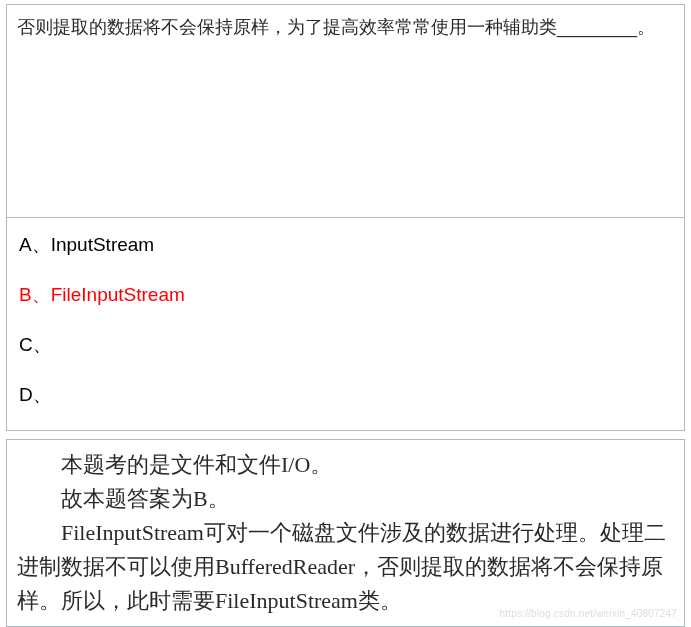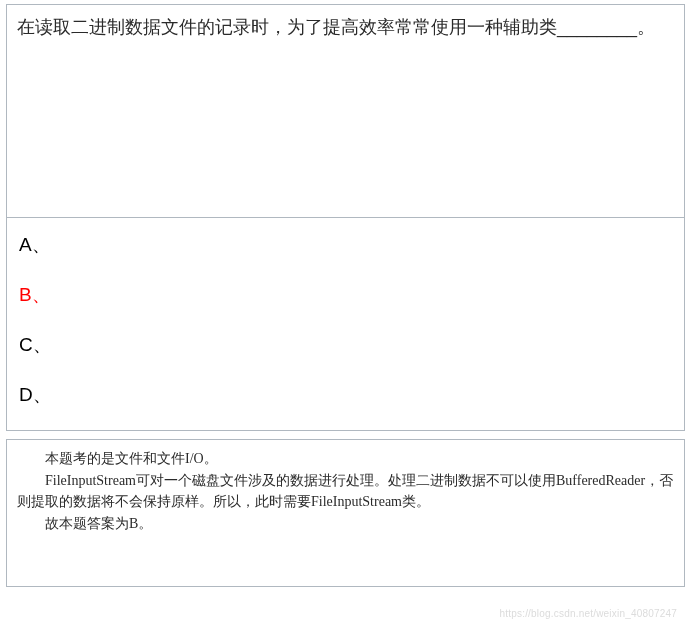--- a/index.html
+++ b/index.html
@@ -50,62 +50,64 @@
     font-size: 19px;
   }
   .option-correct .option-label,
   .option-correct .option-text {
     color: #ff0000;
   }
   .explanation-box {
     border: 1px solid #b0b8c0;
     margin: 8px 6px 0 6px;
     padding: 8px 10px 10px 10px;
-    font-size: 14px;
+    font-size: 22px;
     line-height: 1.55;
     color: #2a2a2a;
     font-family: "SimSun", "Microsoft YaHei", serif;
-    height: 148px;
+    height: 188px;
   }
   .explanation-box p {
     text-indent: 2em;
     margin: 0;
   }
   .watermark {
     position: absolute;
     right: 14px;
     bottom: 8px;
     color: #dcdcdc;
     font-size: 10px;
     font-family: Arial, sans-serif;
     letter-spacing: 0.2px;
     pointer-events: none;
   }
 </style>
 </head>
 <body>
 
 <div class="question-box">
-  <span>在读取二进制数据文件的记录时，为了提高效率常常使用一种辅助类________。</span>
+  <span>否则提取的数据将不会保持原样，为了提高效率常常使用一种辅助类________。</span>
 </div>
 
 <div class="options-box">
   <div class="option-row">
     <span class="option-label">A、</span>
+    <span class="option-text">InputStream</span>
   </div>
   <div class="option-row option-correct">
     <span class="option-label">B、</span>
+    <span class="option-text">FileInputStream</span>
   </div>
   <div class="option-row">
     <span class="option-label">C、</span>
   </div>
   <div class="option-row">
     <span class="option-label">D、</span>
   </div>
 </div>
 
 <div class="explanation-box">
   <p>本题考的是文件和文件I/O。</p>
+  <p>故本题答案为B。</p>
   <p>FileInputStream可对一个磁盘文件涉及的数据进行处理。处理二进制数据不可以使用BufferedReader，否则提取的数据将不会保持原样。所以，此时需要FileInputStream类。</p>
-  <p>故本题答案为B。</p>
 </div>
 
 <div class="watermark">https://blog.csdn.net/weixin_40807247</div>
 
 </body></html>

